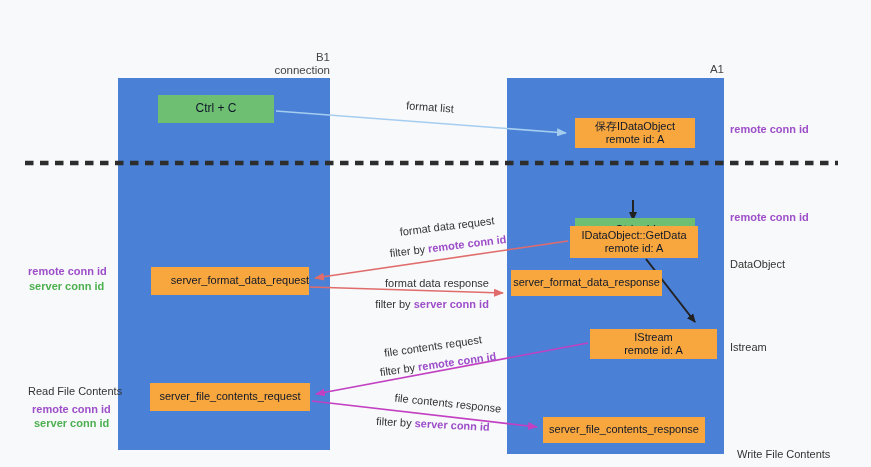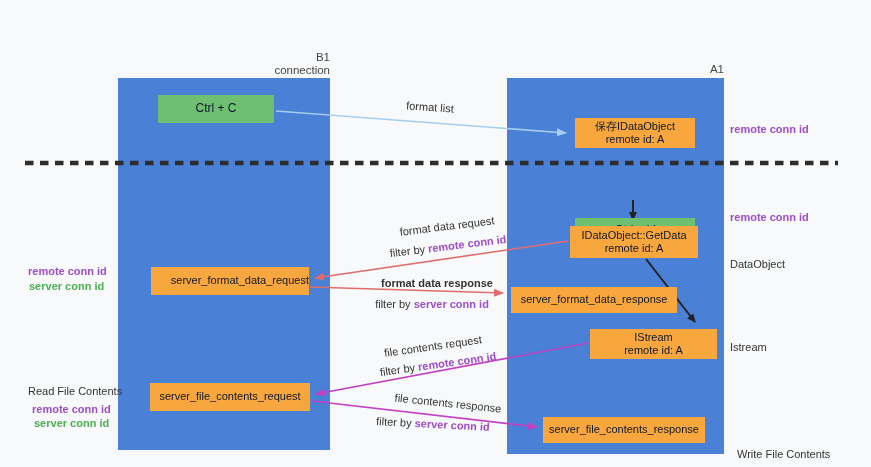--- a/index.html
+++ b/index.html
@@ -121,21 +121,21 @@
 
   <div class="abs node orange" style="left:570px;top:226px;width:128px;height:32px;justify-content:center;">
     <div>IDataObject::GetData</div>
     <div>remote id: A</div>
   </div>
 
   <div class="abs node orange" style="left:151px;top:267px;width:158px;height:28px;align-items:flex-end;">
     <div>server_format_data_request</div>
   </div>
 
-  <div class="abs node orange" style="left:511px;top:287px;width:166px;height:26px;justify-content:center;">
+  <div class="abs node orange" style="left:511px;top:270px;width:151px;height:26px;justify-content:center;">
     <div>server_format_data_response</div>
   </div>
 
   <div class="abs node orange" style="left:590px;top:329px;width:127px;height:30px;">
     <div>IStream</div>
     <div>remote id: A</div>
   </div>
 
   <div class="abs node orange" style="left:543px;top:417px;width:162px;height:26px;">
     <div>server_file_contents_response</div>
@@ -146,21 +146,21 @@
   </div>
 
   <div class="rlabel" style="left:430px;top:107px;--r:4deg;">format list</div>
 
   <div class="rlabel" style="left:447px;top:226px;--r:-7deg;">format data request</div>
   <div class="rlabel" style="left:448px;top:246px;--r:-7deg;">
     <span>filter by</span>
     <span class="purple">remote conn id</span>
   </div>
 
-  <div class="rlabel" style="left:437px;top:283px;font-weight:bold;--r:0deg;">format data response</div>
+  <div class="rlabel" style="left:437px;top:283px;--r:0deg;">format data response</div>
   <div class="rlabel" style="left:432px;top:304px;--r:0deg;">
     <span>filter by</span>
     <span class="purple">server conn id</span>
   </div>
 
   <div class="rlabel" style="left:433px;top:346px;--r:-8deg;">file contents request</div>
   <div class="rlabel" style="left:438px;top:364px;--r:-8deg;">
     <span>filter by</span>
     <span class="purple">remote conn id</span>
   </div>

